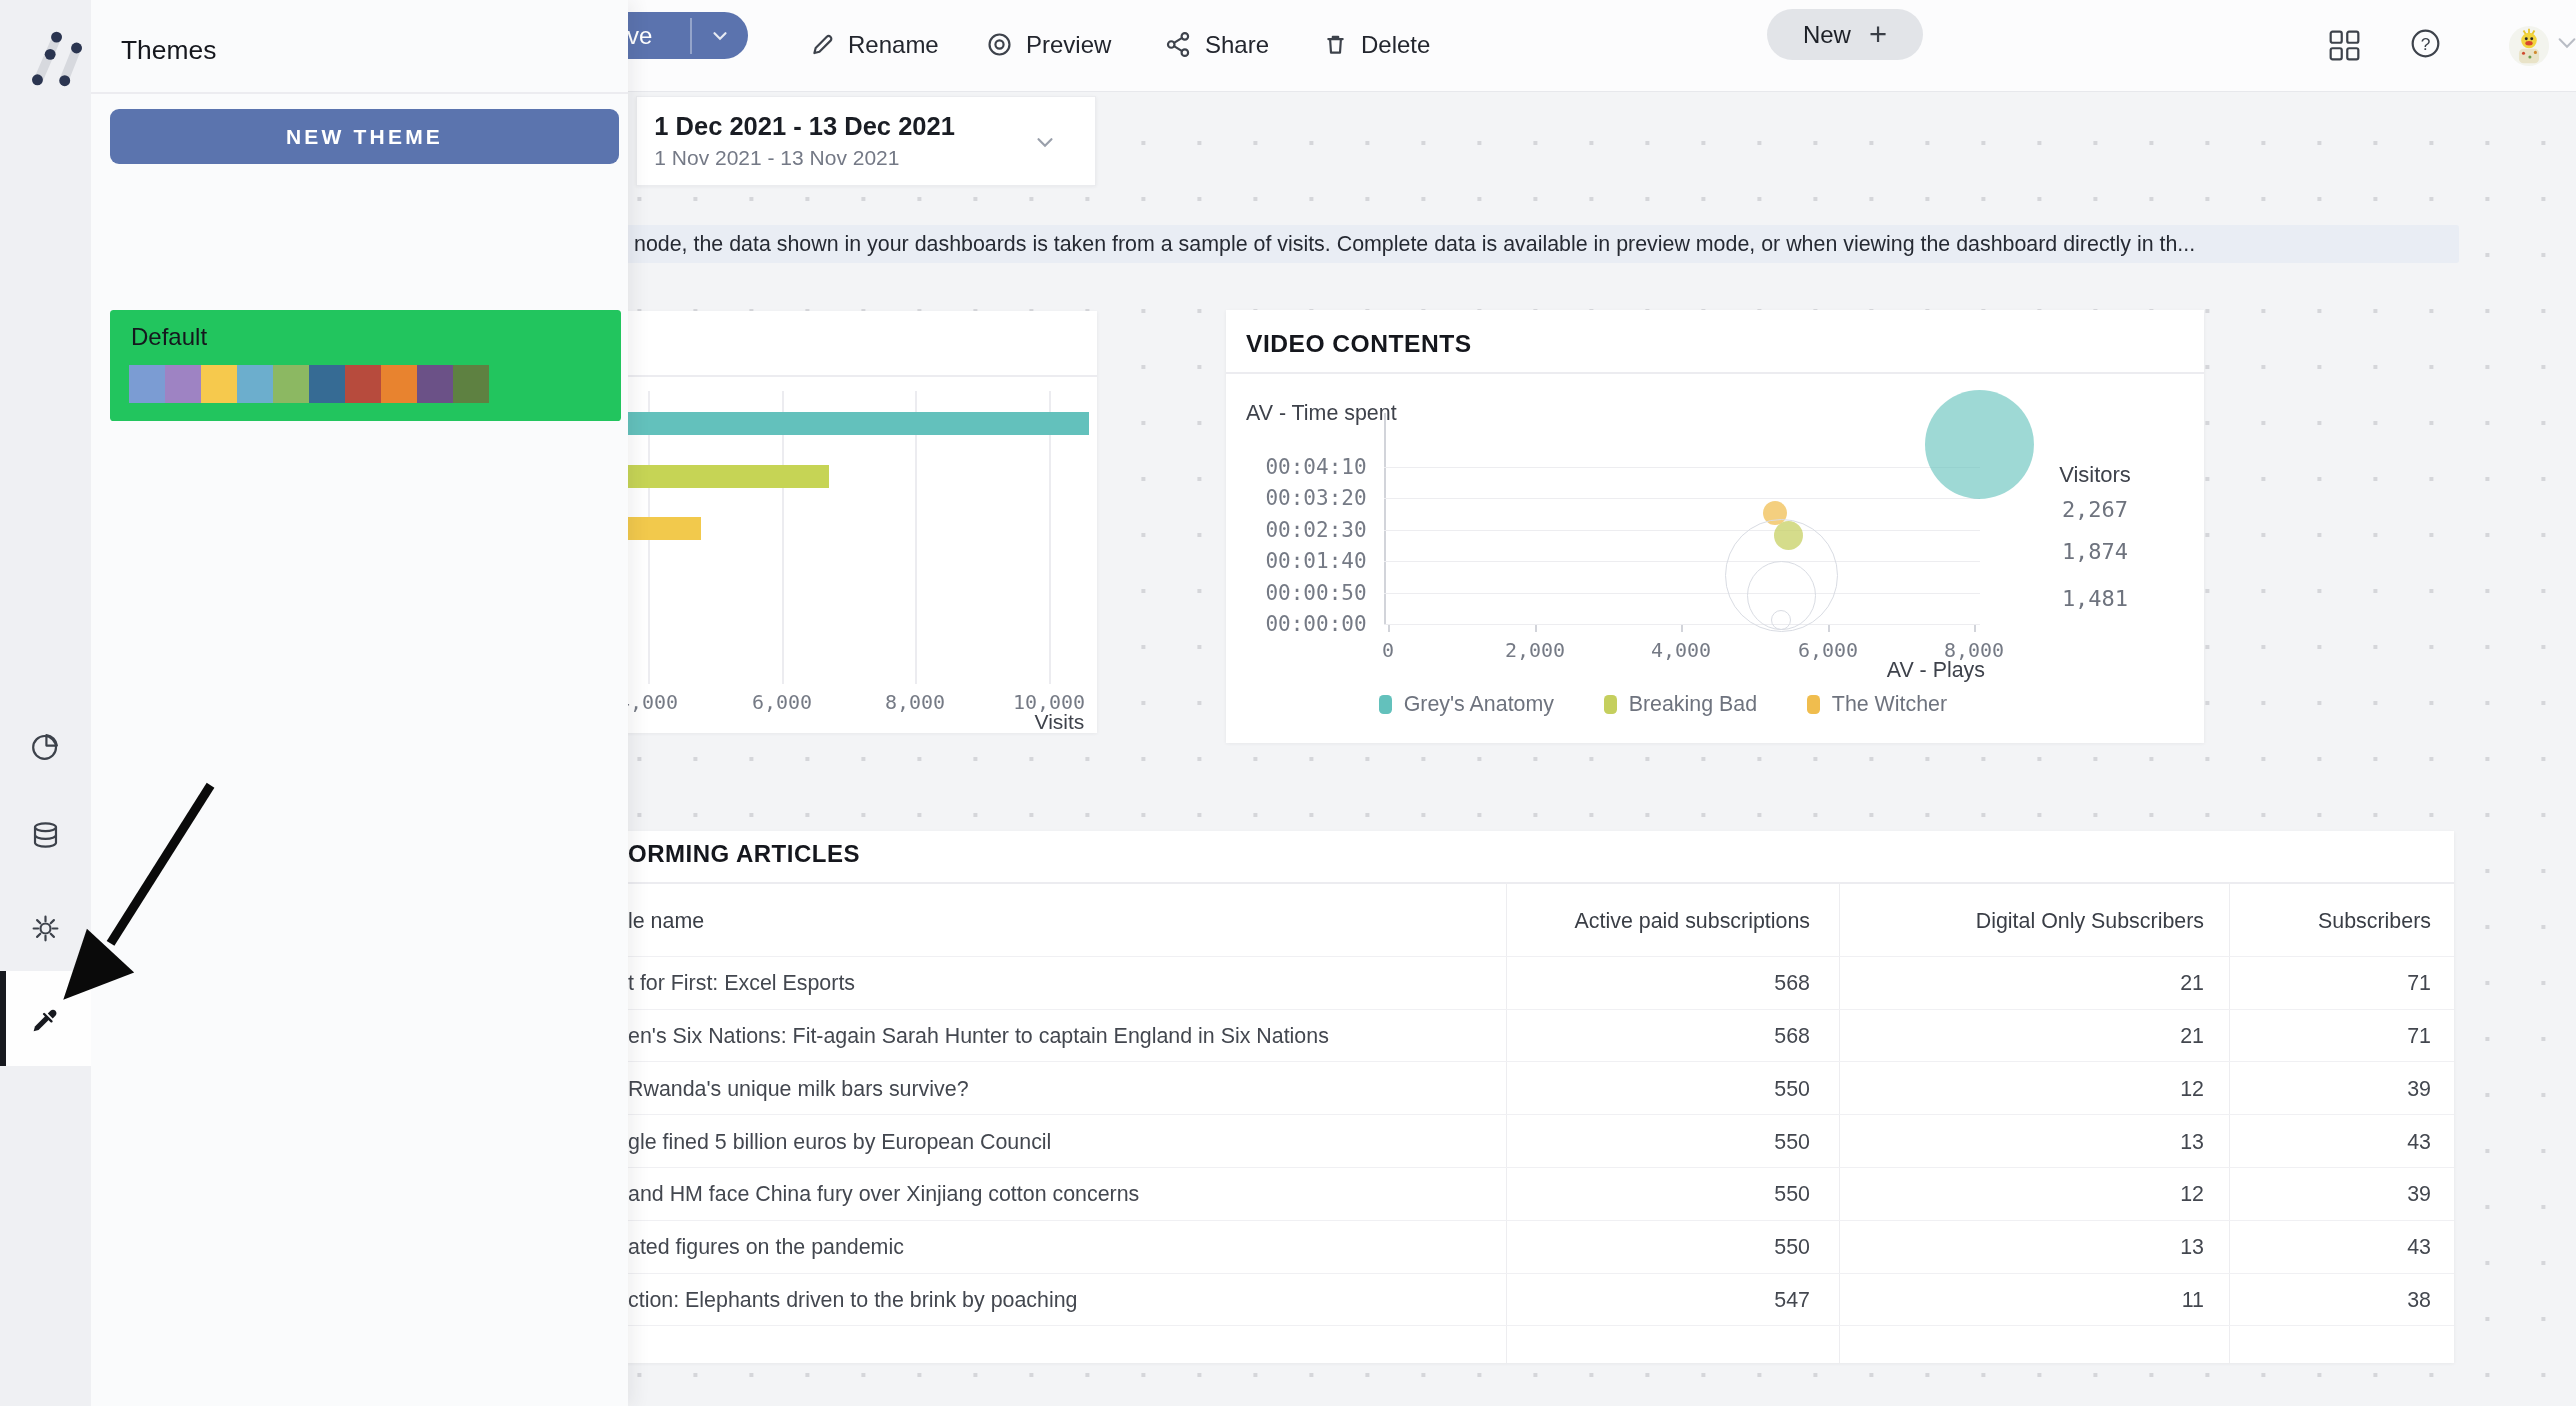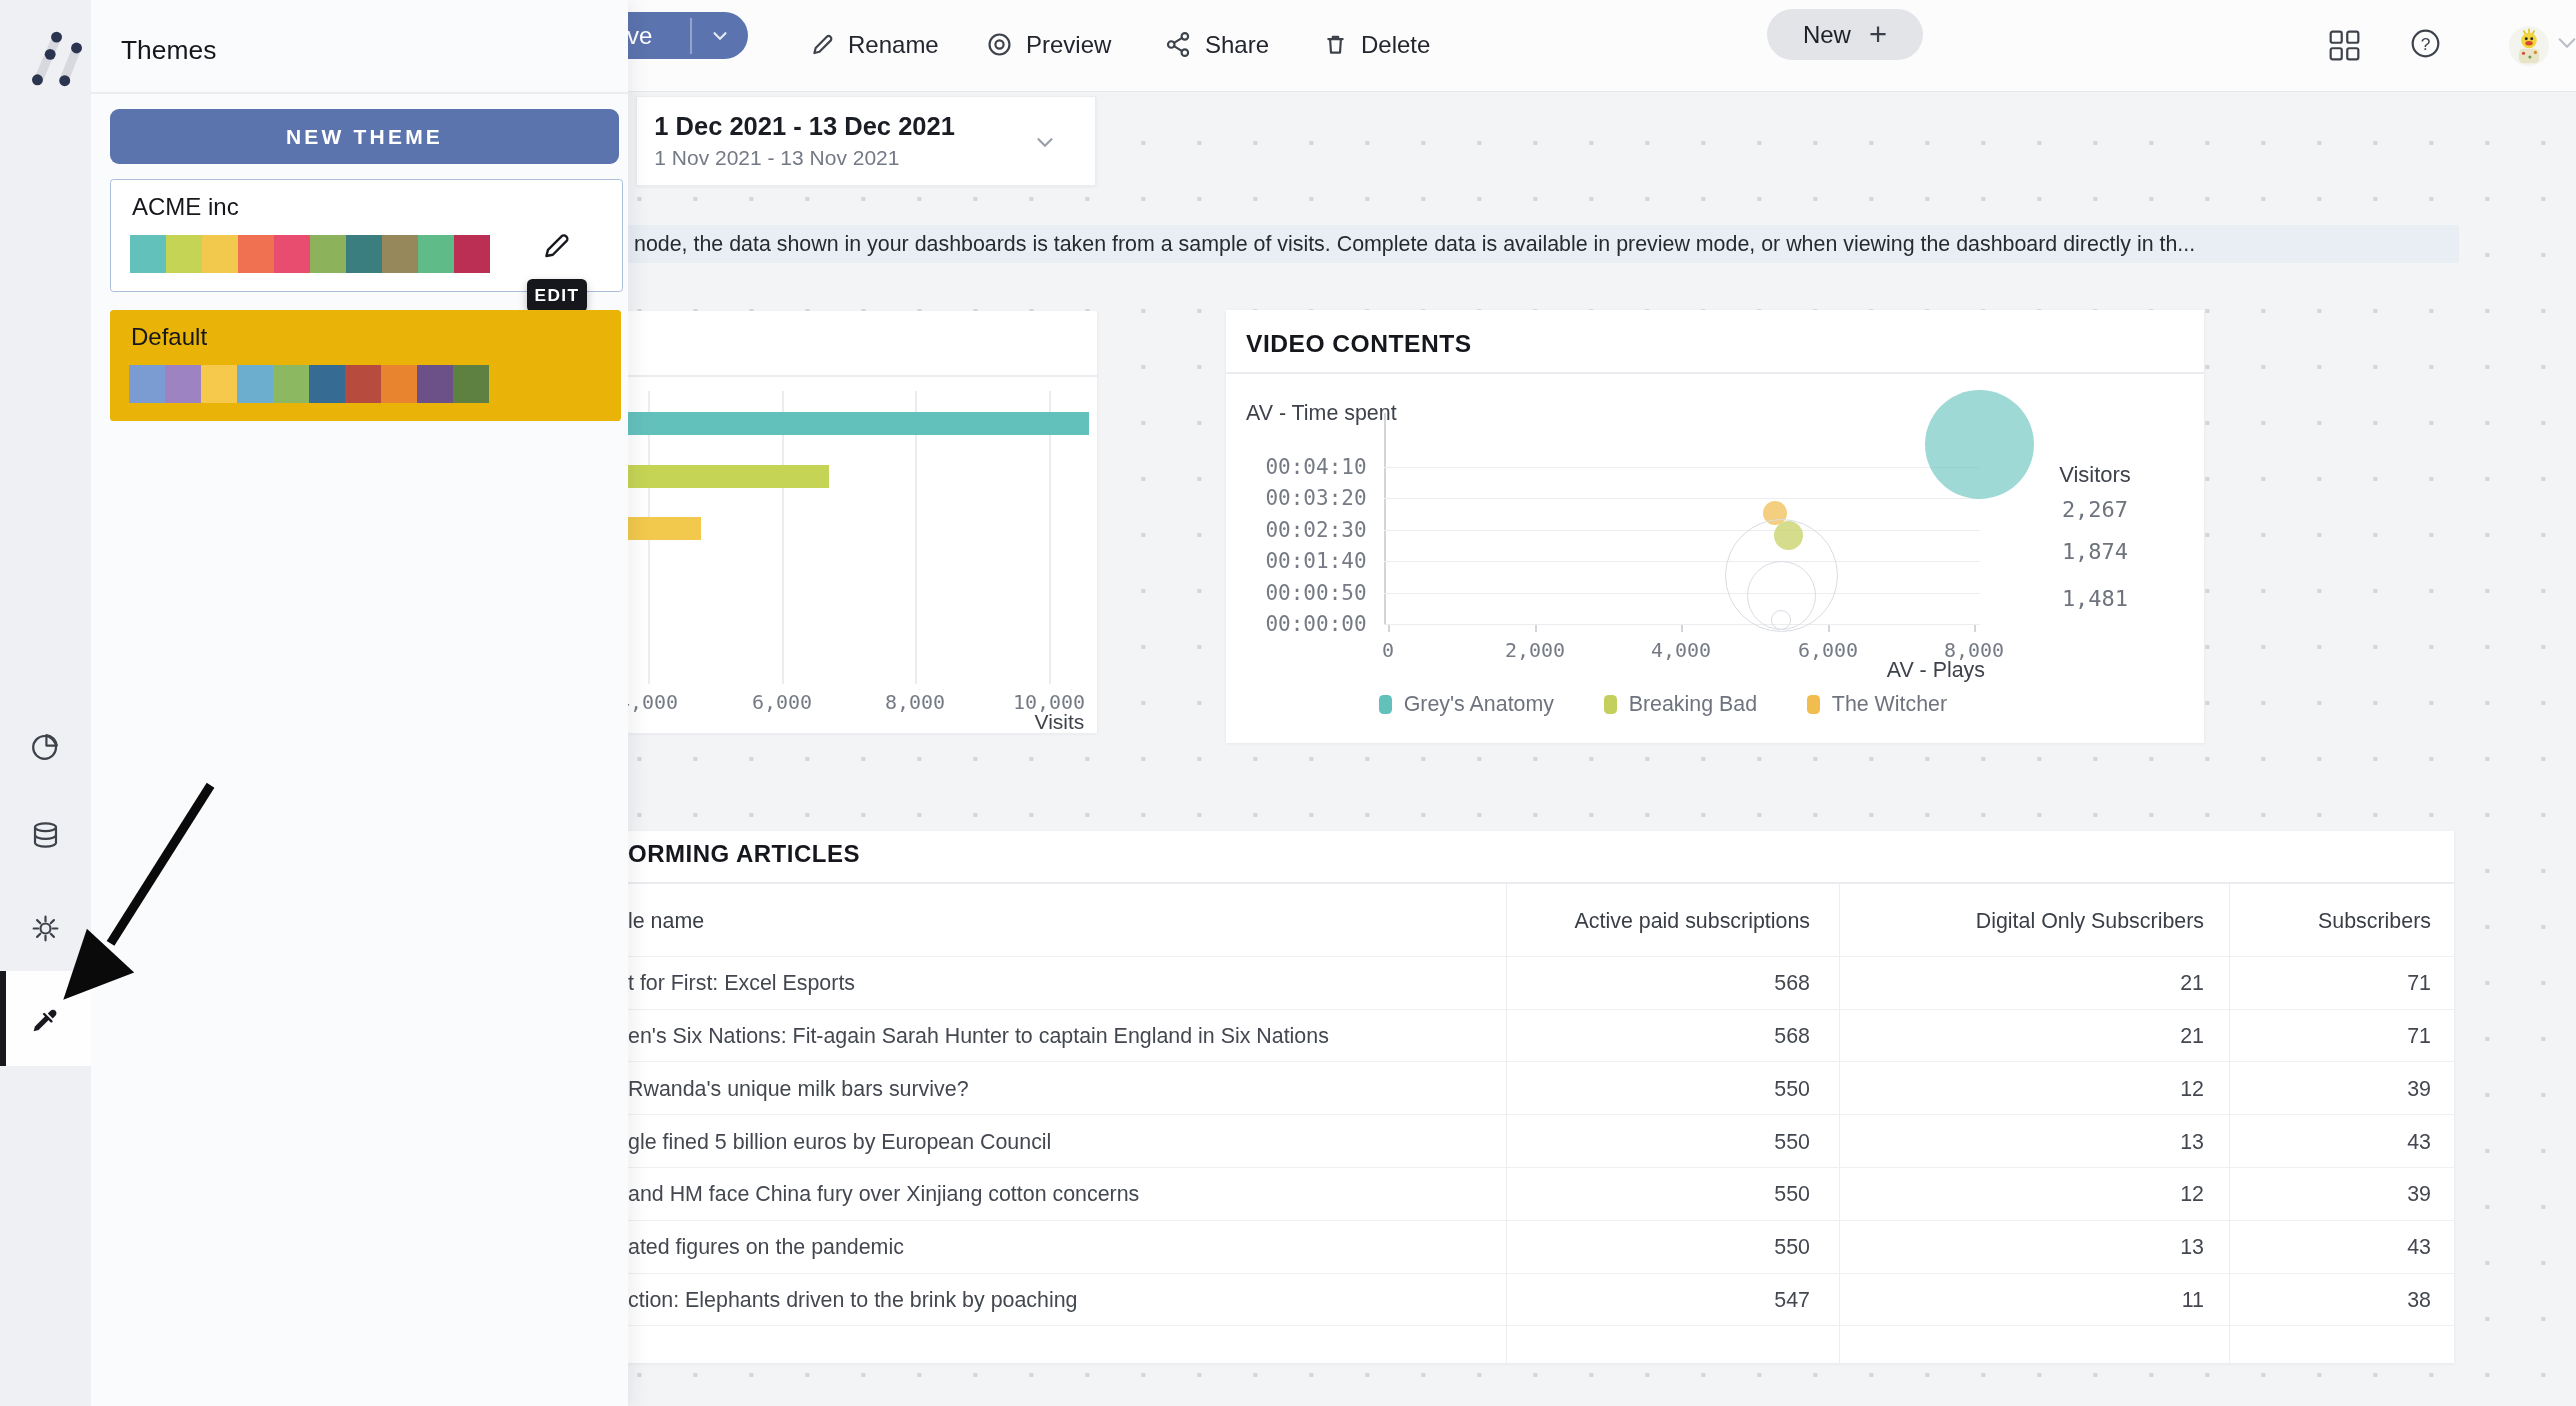--- a/index.html
+++ b/index.html
@@ -27,21 +27,21 @@
   #new-btn span{font-size:24px;color:#1d2027;}
   
   #themes-panel{left:91px;top:0;width:537px;height:1407px;background:#fafbfc;
      box-shadow:5.5px 0 16.4px rgba(40,45,60,.07);z-index:20;}
   #themes-title{left:30px;top:35px;font-size:26.4px;color:#15171d;}
   #themes-divider{left:0;top:92px;width:537px;height:1.8px;}
   #new-theme-btn{left:19px;top:109px;width:509px;height:55px;background:#5b74ae;border-radius:9px;
      color:#fff;font-size:21px;font-weight:bold;letter-spacing:3.2px;display:flex;align-items:center;justify-content:center;cursor:pointer;}
   .theme-card{position:absolute;left:19px;width:511px;height:111px;border-radius:3.6px;}
   #theme-acme{top:179px;background:#fff;border:1.8px solid #a9bdd9;}
-  #theme-default{top:310px;background:#eab308;}
+  #theme-default{top:310px;background:#22c55e;}
   .theme-name{position:absolute;left:21px;top:12.7px;font-size:24px;color:#15171d;}
   .swatch-row{position:absolute;left:19px;top:55px;display:flex;}
   .swatch{width:36px;height:38px;}
   #edit-pencil{position:absolute;right:49px;top:49px;}
   #edit-tooltip{position:absolute;left:416px;top:99px;width:60px;height:33px;background:#15171c;border-radius:5.5px;
      color:#fff;font-size:17.3px;font-weight:bold;letter-spacing:1.4px;display:flex;align-items:center;justify-content:center;
      box-shadow:0 3.6px 9px rgba(0,0,0,.25);}
   
   #sidebar{left:0;top:0;width:91px;height:1407px;background:#eff0f3;z-index:30;}
   .side-icon{position:absolute;left:30px;width:31px;height:31px;cursor:pointer;}
@@ -317,39 +317,20 @@
     <svg class="abs rightedge-caret" width="24" height="24" viewBox="0 0 26 26">
       <polyline points="5,9 13,17 21,9" stroke="#b9bdc5" stroke-width="2.2" fill="none" stroke-linecap="round"></polyline>
     </svg>
   </div>
 
   <div id="themes-panel" class="abs">
     <div id="themes-title" class="abs">Themes</div>
     <div id="themes-divider" class="divider"></div>
     <div id="new-theme-btn" class="abs">NEW THEME</div>
 
-    <div id="theme-acme" class="theme-card">
-      <div class="theme-name">ACME inc</div>
-      <div class="swatch-row" id="acme-swatches">
-          <div class="swatch" style="background: rgb(99, 193, 188);"></div>
-          <div class="swatch" style="background: rgb(198, 212, 85);"></div>
-          <div class="swatch" style="background: rgb(242, 201, 76);"></div>
-          <div class="swatch" style="background: rgb(239, 113, 82);"></div>
-          <div class="swatch" style="background: rgb(232, 77, 111);"></div>
-          <div class="swatch" style="background: rgb(141, 178, 92);"></div>
-          <div class="swatch" style="background: rgb(58, 126, 127);"></div>
-          <div class="swatch" style="background: rgb(151, 136, 92);"></div>
-          <div class="swatch" style="background: rgb(95, 187, 135);"></div>
-          <div class="swatch" style="background: rgb(187, 47, 85);"></div>
-        </div>
-      <svg id="edit-pencil" width="33" height="33" viewBox="0 0 36 36">
-        <path d="M7 29.5l1.7-6.7L23.5 8c1.4-1.4 3.6-1.4 5 0l.3.3c1.4 1.4 1.4 3.6 0 5L14 28.1 7 29.5z" fill="none" stroke="#17191f" stroke-width="2.6" stroke-linejoin="round"></path>
-      </svg>
-      <div id="edit-tooltip">EDIT</div>
-    </div>
 
     <div id="theme-default" class="theme-card">
       <div class="theme-name">Default</div>
       <div class="swatch-row" id="default-swatches">
           <div class="swatch" style="background: rgb(123, 156, 211);"></div>
           <div class="swatch" style="background: rgb(158, 131, 195);"></div>
           <div class="swatch" style="background: rgb(246, 201, 77);"></div>
           <div class="swatch" style="background: rgb(108, 174, 205);"></div>
           <div class="swatch" style="background: rgb(140, 184, 98);"></div>
           <div class="swatch" style="background: rgb(54, 107, 148);"></div>

